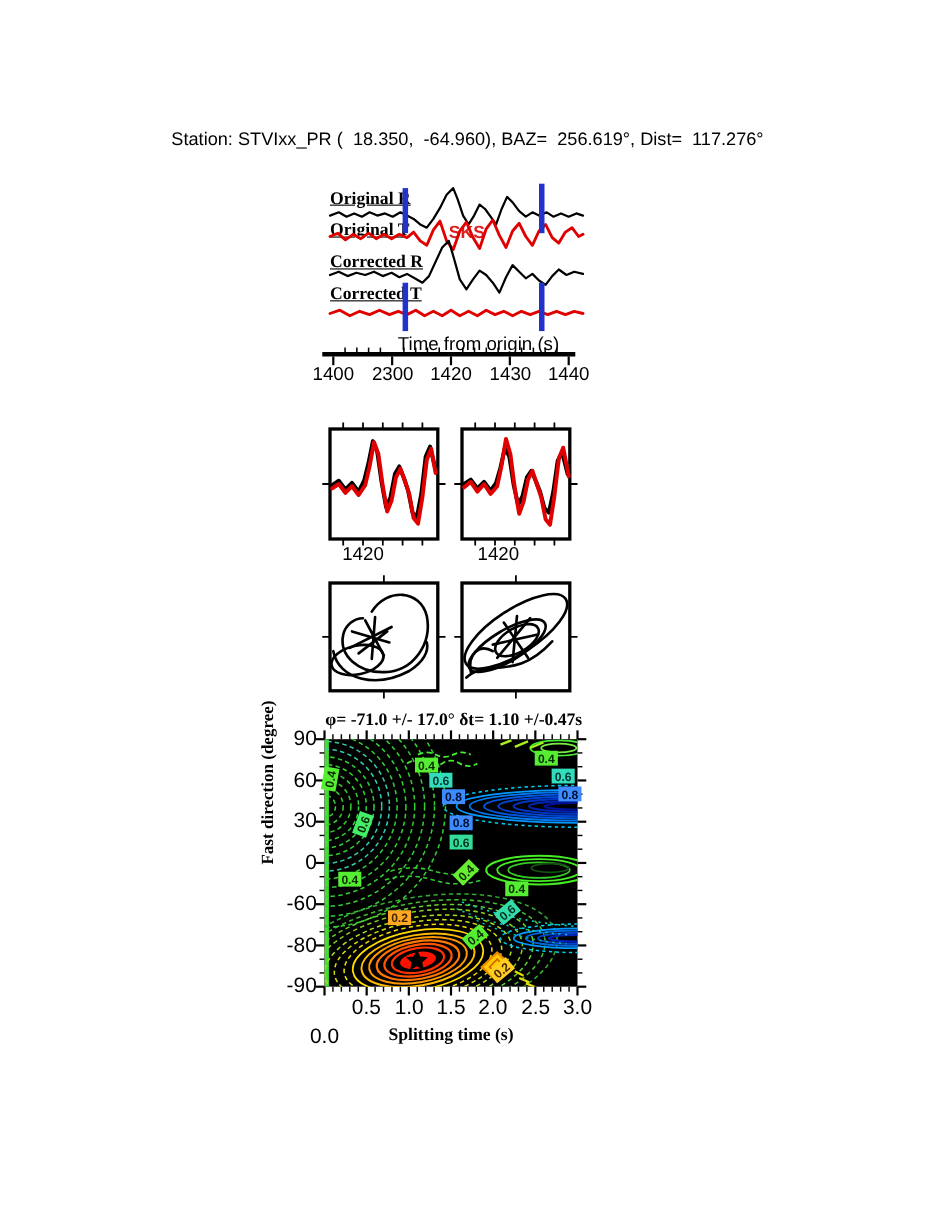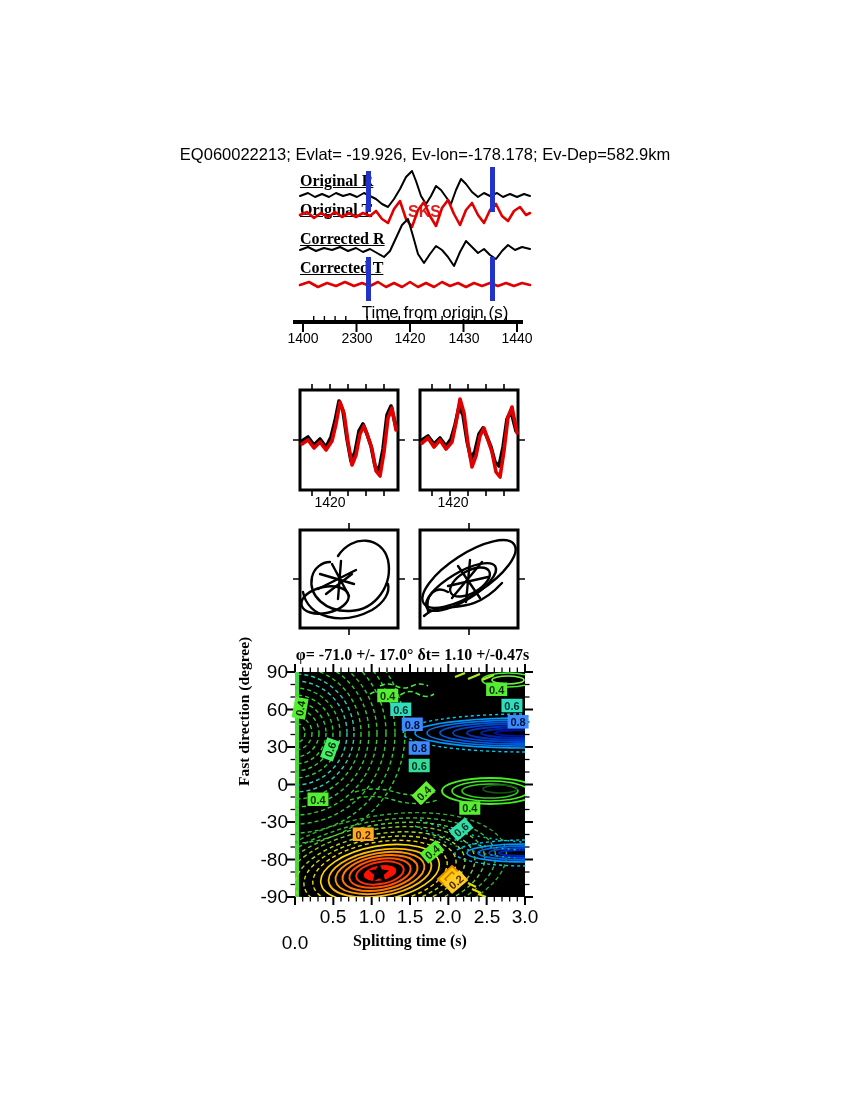--- a/index.html
+++ b/index.html
@@ -3,37 +3,37 @@
 <meta charset="utf-8">
 <style>
   html,body{margin:0;padding:0;background:#fff;}
   #page{position:relative;width:850px;height:1100px;background:#ffffff;
         font-family:"Liberation Sans",sans-serif;color:#000;overflow:hidden;}
   .abs{position:absolute;}
   .hdr{left:0;right:0;text-align:center;font-size:16.5px;white-space:pre;}
   .tracelab{font-family:"Liberation Serif",serif;font-weight:bold;font-size:16px;
             text-decoration:underline;white-space:nowrap;}
   .phase{color:#dd2020;font-size:16px;font-weight:bold;margin-top:40px;}
-  .bigtick{font-size:14px;text-align:center;width:56px;}
+  .bigtick{font-size:17px;text-align:center;width:56px;}
   .axistitle{font-size:17px;text-align:center;}
   .serifbold{font-family:"Liberation Serif",serif;font-weight:bold;font-size:16px;}
   .ylab{transform:translate(-50%,-50%) rotate(-90deg);white-space:nowrap;
         font-family:"Liberation Serif",serif;font-weight:bold;font-size:15.5px;}
   .ytickl{width:52px;text-align:right;font-size:19px;}
   .xtickl{width:44px;text-align:center;font-size:19px;}
   .footer{left:0;right:0;text-align:center;font-size:18px;}
   svg{position:absolute;overflow:visible;}
   .clabel{font:bold 11px "Liberation Sans",sans-serif;text-anchor:middle;}
 </style>
 </head>
 <body>
 
 <div id="page">
 
-  <div class="abs hdr" style="top:145px;">EQ060022213; Evlat= -19.926, Ev-lon=-178.178; Ev-Dep=582.9km</div>
+  <div class="abs hdr" style="top:118px;">Station: STVIxx_PR (  18.350,  -64.960), BAZ=  256.619°, Dist=  117.276°</div>
 
   <div class="abs tracelab" style="left:300px;top:172px;">Original R</div>
   <div class="abs tracelab" style="left:300px;top:201px;">Original T</div>
   <div class="abs tracelab" style="left:300px;top:230px;">Corrected R</div>
   <div class="abs tracelab" style="left:300px;top:259px;">Corrected T</div>
   <div class="abs phase" style="left:408px;top:163px;">SKS</div>
 
   <svg style="left:285px;top:158px;" width="260" height="170" viewBox="285 158 260 170">
     <g fill="none" stroke-linejoin="round" stroke-linecap="round">
       <polyline stroke="#000" stroke-width="2" points="300,196 308,193 315,197 322,194 329,197 336,193 343,196 350,194 357,197 364,193 370,196 376,199 382,204 388,207 394,199 400,189 406,177 412,171 416,181 421,196 426,204 431,196 436,186 441,190 446,197 451,204 456,190 461,179 466,184 472,192 478,197 484,193 490,196 497,193 503,197 510,194 517,197 524,194 530,196"></polyline>
@@ -396,21 +396,21 @@
           <rect x="445.5" y="875" width="21" height="13.5" fill="#ffcc22"></rect>
           <text x="456" y="886" class="clabel" fill="#442200">0.2</text>
         </g>
       </g>
   </svg>
 
   <div class="abs ytickl" style="left:236px;top:661px;">90</div>
   <div class="abs ytickl" style="left:236px;top:699px;">60</div>
   <div class="abs ytickl" style="left:236px;top:736px;">30</div>
   <div class="abs ytickl" style="left:236px;top:774px;">0</div>
-  <div class="abs ytickl" style="left:236px;top:811px;">-30</div>
+  <div class="abs ytickl" style="left:236px;top:811px;">-60</div>
   <div class="abs ytickl" style="left:236px;top:849px;">-80</div>
   <div class="abs ytickl" style="left:236px;top:886px;">-90</div>
 
   <div class="abs xtickl" style="left:273px;top:906px;margin-top:26px;">0.0</div>
   <div class="abs xtickl" style="left:311px;top:906px;">0.5</div>
   <div class="abs xtickl" style="left:350px;top:906px;">1.0</div>
   <div class="abs xtickl" style="left:388px;top:906px;">1.5</div>
   <div class="abs xtickl" style="left:426px;top:906px;">2.0</div>
   <div class="abs xtickl" style="left:465px;top:906px;">2.5</div>
   <div class="abs xtickl" style="left:503px;top:906px;">3.0</div>

